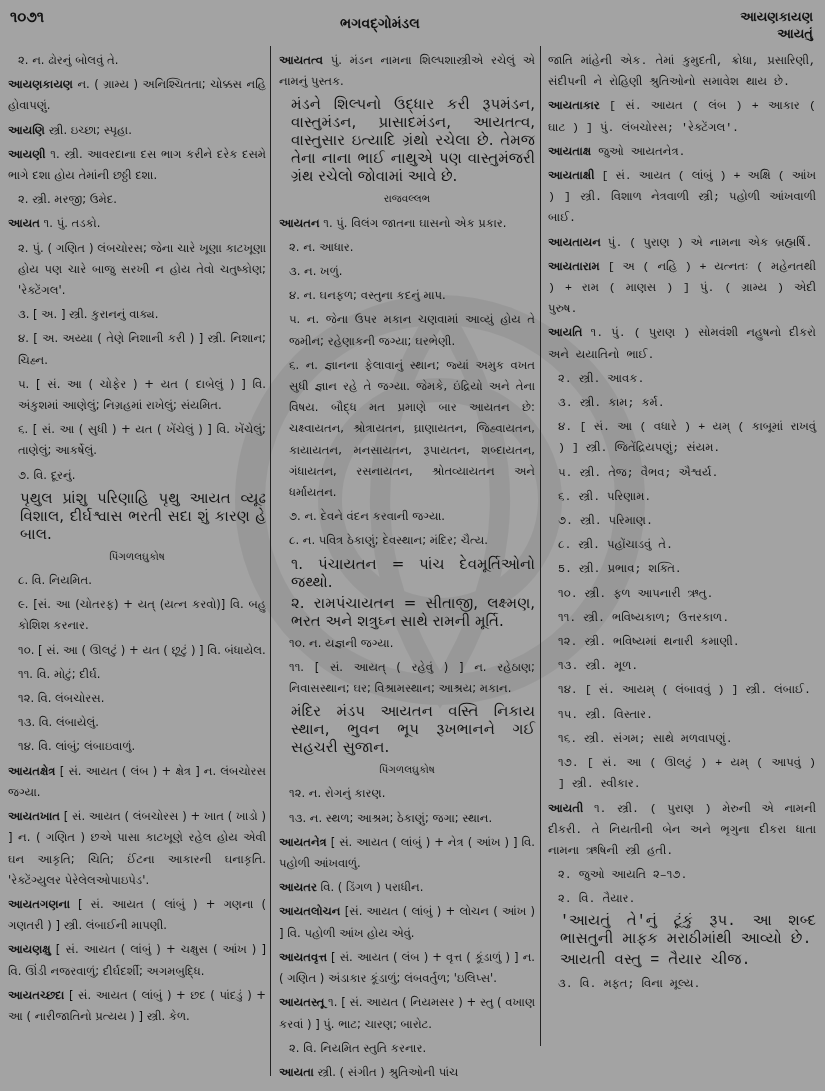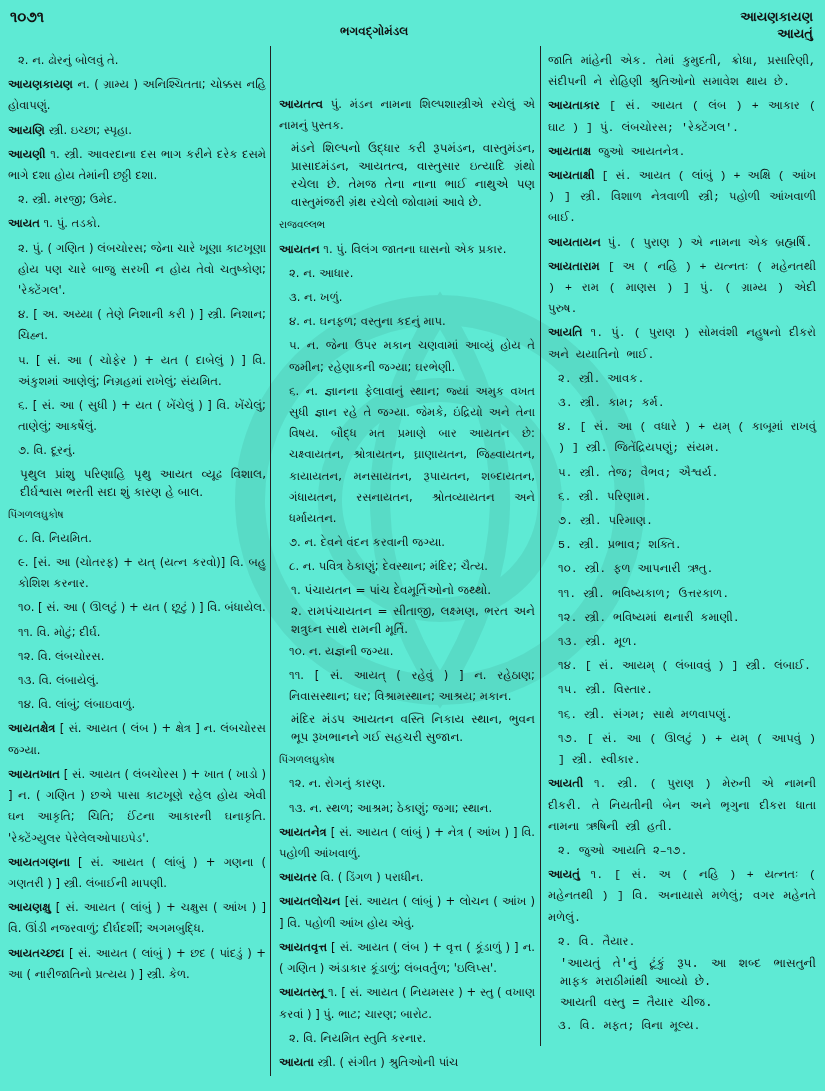--- a/index.html
+++ b/index.html
@@ -1,35 +1,35 @@
 <!DOCTYPE html>
 <html><head>
 <meta charset="utf-8">
 <style>
   html,body{margin:0;padding:0;background:#fff;}
   body{width:825px;height:1091px;overflow:hidden;position:relative;
        font-family:"DejaVu Sans","Liberation Sans",sans-serif;color:#111;}
-  .page{position:absolute;left:0;top:0;width:825px;height:1091px;background:#5eead4;}
+  .page{position:absolute;left:0;top:0;width:825px;height:1091px;background:#a3a3a3;}
   .watermark{position:absolute;left:230px;top:220px;width:420px;height:560px;pointer-events:none;opacity:.06;}
   .header{position:absolute;left:0;top:0;width:825px;height:48px;}
   .pageno{position:absolute;left:10px;top:8px;font-size:15px;font-weight:bold;}
-  .title{position:absolute;left:340px;top:24px;font-size:12px;font-weight:bold;}
+  .title{position:absolute;left:340px;top:15px;font-size:14px;font-weight:bold;}
   .guide{position:absolute;right:12px;top:8px;text-align:right;font-size:13px;font-weight:bold;line-height:17px;}
   .col{position:absolute;top:50px;font-size:11.6px;line-height:21.2px;}
   .col1{left:8px;width:258px;}
-  .col2{left:279px;width:256px;margin-top:44px;}
+  .col2{left:279px;width:256px;}
   .col3{left:548px;width:268px;font-family:Liberation Mono, monospace;}
   .rule{position:absolute;top:46px;width:1px;background:#222;}
   .r1{left:270px;height:1030px;}
   .r2{left:540px;height:1000px;}
   .entry{margin:0 0 3px 0;text-align:justify;}
   .hw{font-weight:bold;}
   .sub{padding-left:10px;}
-  .quote{padding-left:12px;font-size:12px;line-height:18px;}
-  .src{text-align:left;font-size:10.5px;}
+  .quote{padding-left:12px;font-size:15px;line-height:18px;}
+  .src{text-align:center;font-size:10.5px;}
 </style>
 </head>
 <body>
 
 <div class="page">
   <svg class="watermark" viewBox="0 0 420 560">
     <circle cx="210" cy="280" r="190" fill="none" stroke="#000" stroke-width="30"></circle>
     <circle cx="210" cy="280" r="110" fill="none" stroke="#000" stroke-width="24"></circle>
     <path d="M210 90 Q330 280 210 470 Q90 280 210 90Z" fill="none" stroke="#000" stroke-width="20"></path>
   </svg>
@@ -47,20 +47,21 @@
   <div class="rule r2"></div>
 
   <div class="col col1">
       <div class="entry sub">૨. ન. ઢોરનું બોલવું તે.</div>
       <div class="entry"><span class="hw">આયણકાયણ</span><span> ન. ( ગ્રામ્ય ) અનિશ્ચિતતા; ચોક્કસ નહિ હોવાપણું.</span></div>
       <div class="entry"><span class="hw">આયણિ</span><span> સ્ત્રી. ઇચ્છા; સ્પૃહા.</span></div>
       <div class="entry"><span class="hw">આયણી</span><span> ૧. સ્ત્રી. આવરદાના દસ ભાગ કરીને દરેક દસમે ભાગે દશા હોય તેમાંની છઠ્ઠી દશા.</span></div>
       <div class="entry sub">૨. સ્ત્રી. મરજી; ઉમેદ.</div>
       <div class="entry"><span class="hw">આયત</span><span> ૧. પું. તડકો.</span></div>
       <div class="entry sub">૨. પું. ( ગણિત ) લંબચોરસ; જેના ચારે ખૂણા કાટખૂણા હોય પણ ચારે બાજુ સરખી ન હોય તેવો ચતુષ્કોણ; 'રેક્ટેંગલ'.</div>
+      <div class="entry sub">૩. [ અ. ] સ્ત્રી. કુરાનનું વાક્ય.</div>
       <div class="entry sub">૪. [ અ. અય્યા ( તેણે નિશાની કરી ) ] સ્ત્રી. નિશાન; ચિહ્ન.</div>
       <div class="entry sub">૫. [ સં. આ ( ચોફેર ) + યત ( દાબેલું ) ] વિ. અંકુશમાં આણેલું; નિગ્રહમાં રાખેલું; સંયમિત.</div>
       <div class="entry sub">૬. [ સં. આ ( સુધી ) + યત ( ખેંચેલું ) ] વિ. ખેંચેલું; તાણેલું; આકર્ષેલું.</div>
       <div class="entry sub">૭. વિ. દૂરનું.</div>
       <div class="entry quote">પૃથુલ પ્રાંશુ પરિણાહિ પૃથુ આયત વ્યૂઢ વિશાલ, દીર્ઘશ્વાસ ભરતી સદા શું કારણ હે બાલ.</div>
       <div class="entry src">પિંગળલઘુકોષ</div>
       <div class="entry sub">૮. વિ. નિયમિત.</div>
       <div class="entry sub">૯. [સં. આ (ચોતરફ) + યત્ (યત્ન કરવો)] વિ. બહુ કોશિશ કરનાર.</div>
       <div class="entry sub">૧૦. [ સં. આ ( ઊલટું ) + યત ( છૂટું ) ] વિ. બંધાયેલ.</div>
       <div class="entry sub">૧૧. વિ. મોટું; દીર્ઘ.</div>
@@ -108,30 +109,30 @@
       <div class="entry"><span class="hw">આયતાક્ષી</span><span> [ સં. આયત ( લાંબું ) + અક્ષિ ( આંખ ) ] સ્ત્રી. વિશાળ નેત્રવાળી સ્ત્રી; પહોળી આંખવાળી બાઈ.</span></div>
       <div class="entry"><span class="hw">આયતાયન</span><span> પું. ( પુરાણ ) એ નામના એક બ્રહ્મર્ષિ.</span></div>
       <div class="entry"><span class="hw">આયતારામ</span><span> [ અ ( નહિ ) + યત્નતઃ ( મહેનતથી ) + રામ ( માણસ ) ] પું. ( ગ્રામ્ય ) એદી પુરુષ.</span></div>
       <div class="entry"><span class="hw">આયતિ</span><span> ૧. પું. ( પુરાણ ) સોમવંશી નહુષનો દીકરો અને યયાતિનો ભાઈ.</span></div>
       <div class="entry sub">૨. સ્ત્રી. આવક.</div>
       <div class="entry sub">૩. સ્ત્રી. કામ; કર્મ.</div>
       <div class="entry sub">૪. [ સં. આ ( વધારે ) + યમ્ ( કાબૂમાં રાખવું ) ] સ્ત્રી. જિતેંદ્રિયપણું; સંયમ.</div>
       <div class="entry sub">૫. સ્ત્રી. તેજ; વૈભવ; ઐશ્વર્ય.</div>
       <div class="entry sub">૬. સ્ત્રી. પરિણામ.</div>
       <div class="entry sub">૭. સ્ત્રી. પરિમાણ.</div>
+      <div class="entry sub">૮. સ્ત્રી. પહોંચાડવું તે.</div>
       <div class="entry sub">5. સ્ત્રી. પ્રભાવ; શક્તિ.</div>
       <div class="entry sub">૧૦. સ્ત્રી. ફળ આપનારી ઋતુ.</div>
       <div class="entry sub">૧૧. સ્ત્રી. ભવિષ્યકાળ; ઉત્તરકાળ.</div>
       <div class="entry sub">૧૨. સ્ત્રી. ભવિષ્યમાં થનારી કમાણી.</div>
       <div class="entry sub">૧૩. સ્ત્રી. મૂળ.</div>
       <div class="entry sub">૧૪. [ સં. આયમ્ ( લંબાવવું ) ] સ્ત્રી. લંબાઈ.</div>
       <div class="entry sub">૧૫. સ્ત્રી. વિસ્તાર.</div>
       <div class="entry sub">૧૬. સ્ત્રી. સંગમ; સાથે મળવાપણું.</div>
       <div class="entry sub">૧૭. [ સં. આ ( ઊલટું ) + યમ્ ( આપવું ) ] સ્ત્રી. સ્વીકાર.</div>
       <div class="entry"><span class="hw">આયતી</span><span> ૧. સ્ત્રી. ( પુરાણ ) મેરુની એ નામની દીકરી. તે નિયતીની બેન અને ભૃગુના દીકરા ધાતા નામના ઋષિની સ્ત્રી હતી.</span></div>
       <div class="entry sub">૨. જુઓ આયતિ ૨–૧૭.</div>
-      <div class="entry"><span class="hw">આયતું</span><span> ૧. [ સં. અ ( નહિ ) + યત્નતઃ ( મહેનતથી ) ] વિ. અનાયાસે મળેલું; વગર મહેનતે મળેલું.</span></div>
       <div class="entry sub">૨. વિ. તૈયાર.</div>
       <div class="entry quote">'આયતું તે'નું ટૂંકું રૂપ. આ શબ્દ ભાસતુની માફક મરાઠીમાંથી આવ્યો છે.</div>
       <div class="entry quote">આયતી વસ્તુ = તૈયાર ચીજ.</div>
       <div class="entry sub">૩. વિ. મફત; વિના મૂલ્ય.</div>
     </div>
 </div>
 
 </body></html>

